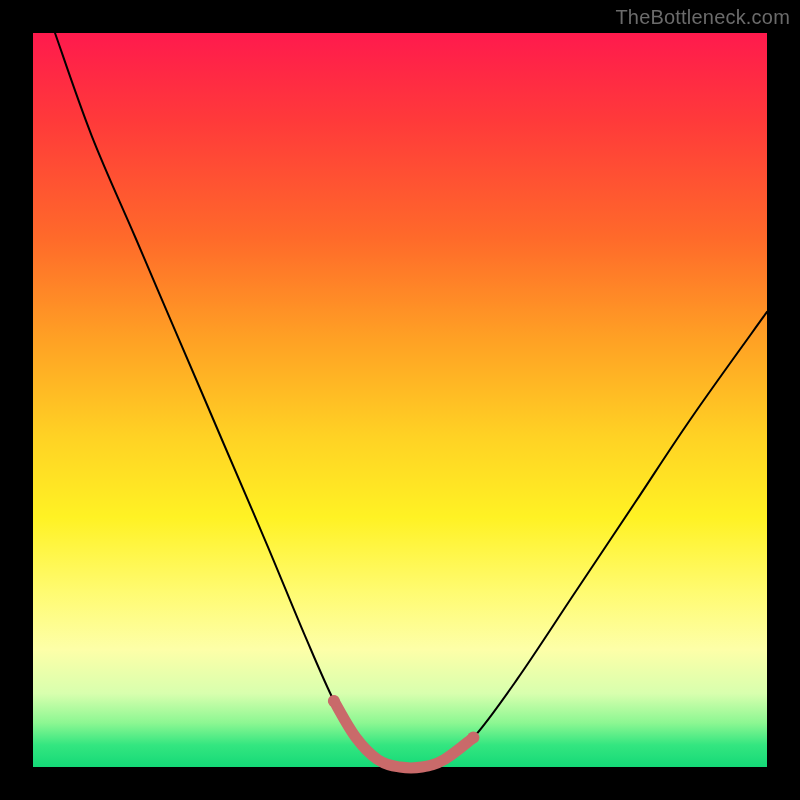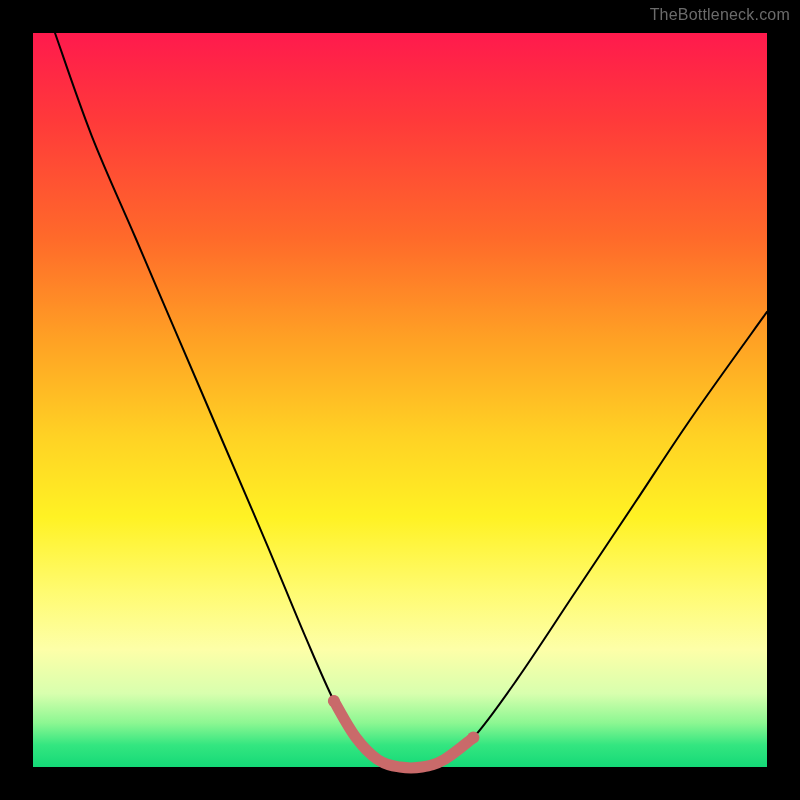--- a/index.html
+++ b/index.html
@@ -38,21 +38,21 @@
       #8cf792 94%,
       #34e680 97%,
       #14d977 100%
     );
   }
   .watermark {
     position: absolute;
     top: 6px;
     right: 10px;
     color: #6b6b6b;
-    font-size: 16px;
+    font-size: 20px;
     letter-spacing: 0.2px;
     font-weight: 500;
     user-select: none;
   }
   svg.curve {
     position: absolute;
     left: 0;
     top: 0;
     width: 734px;
     height: 734px;

